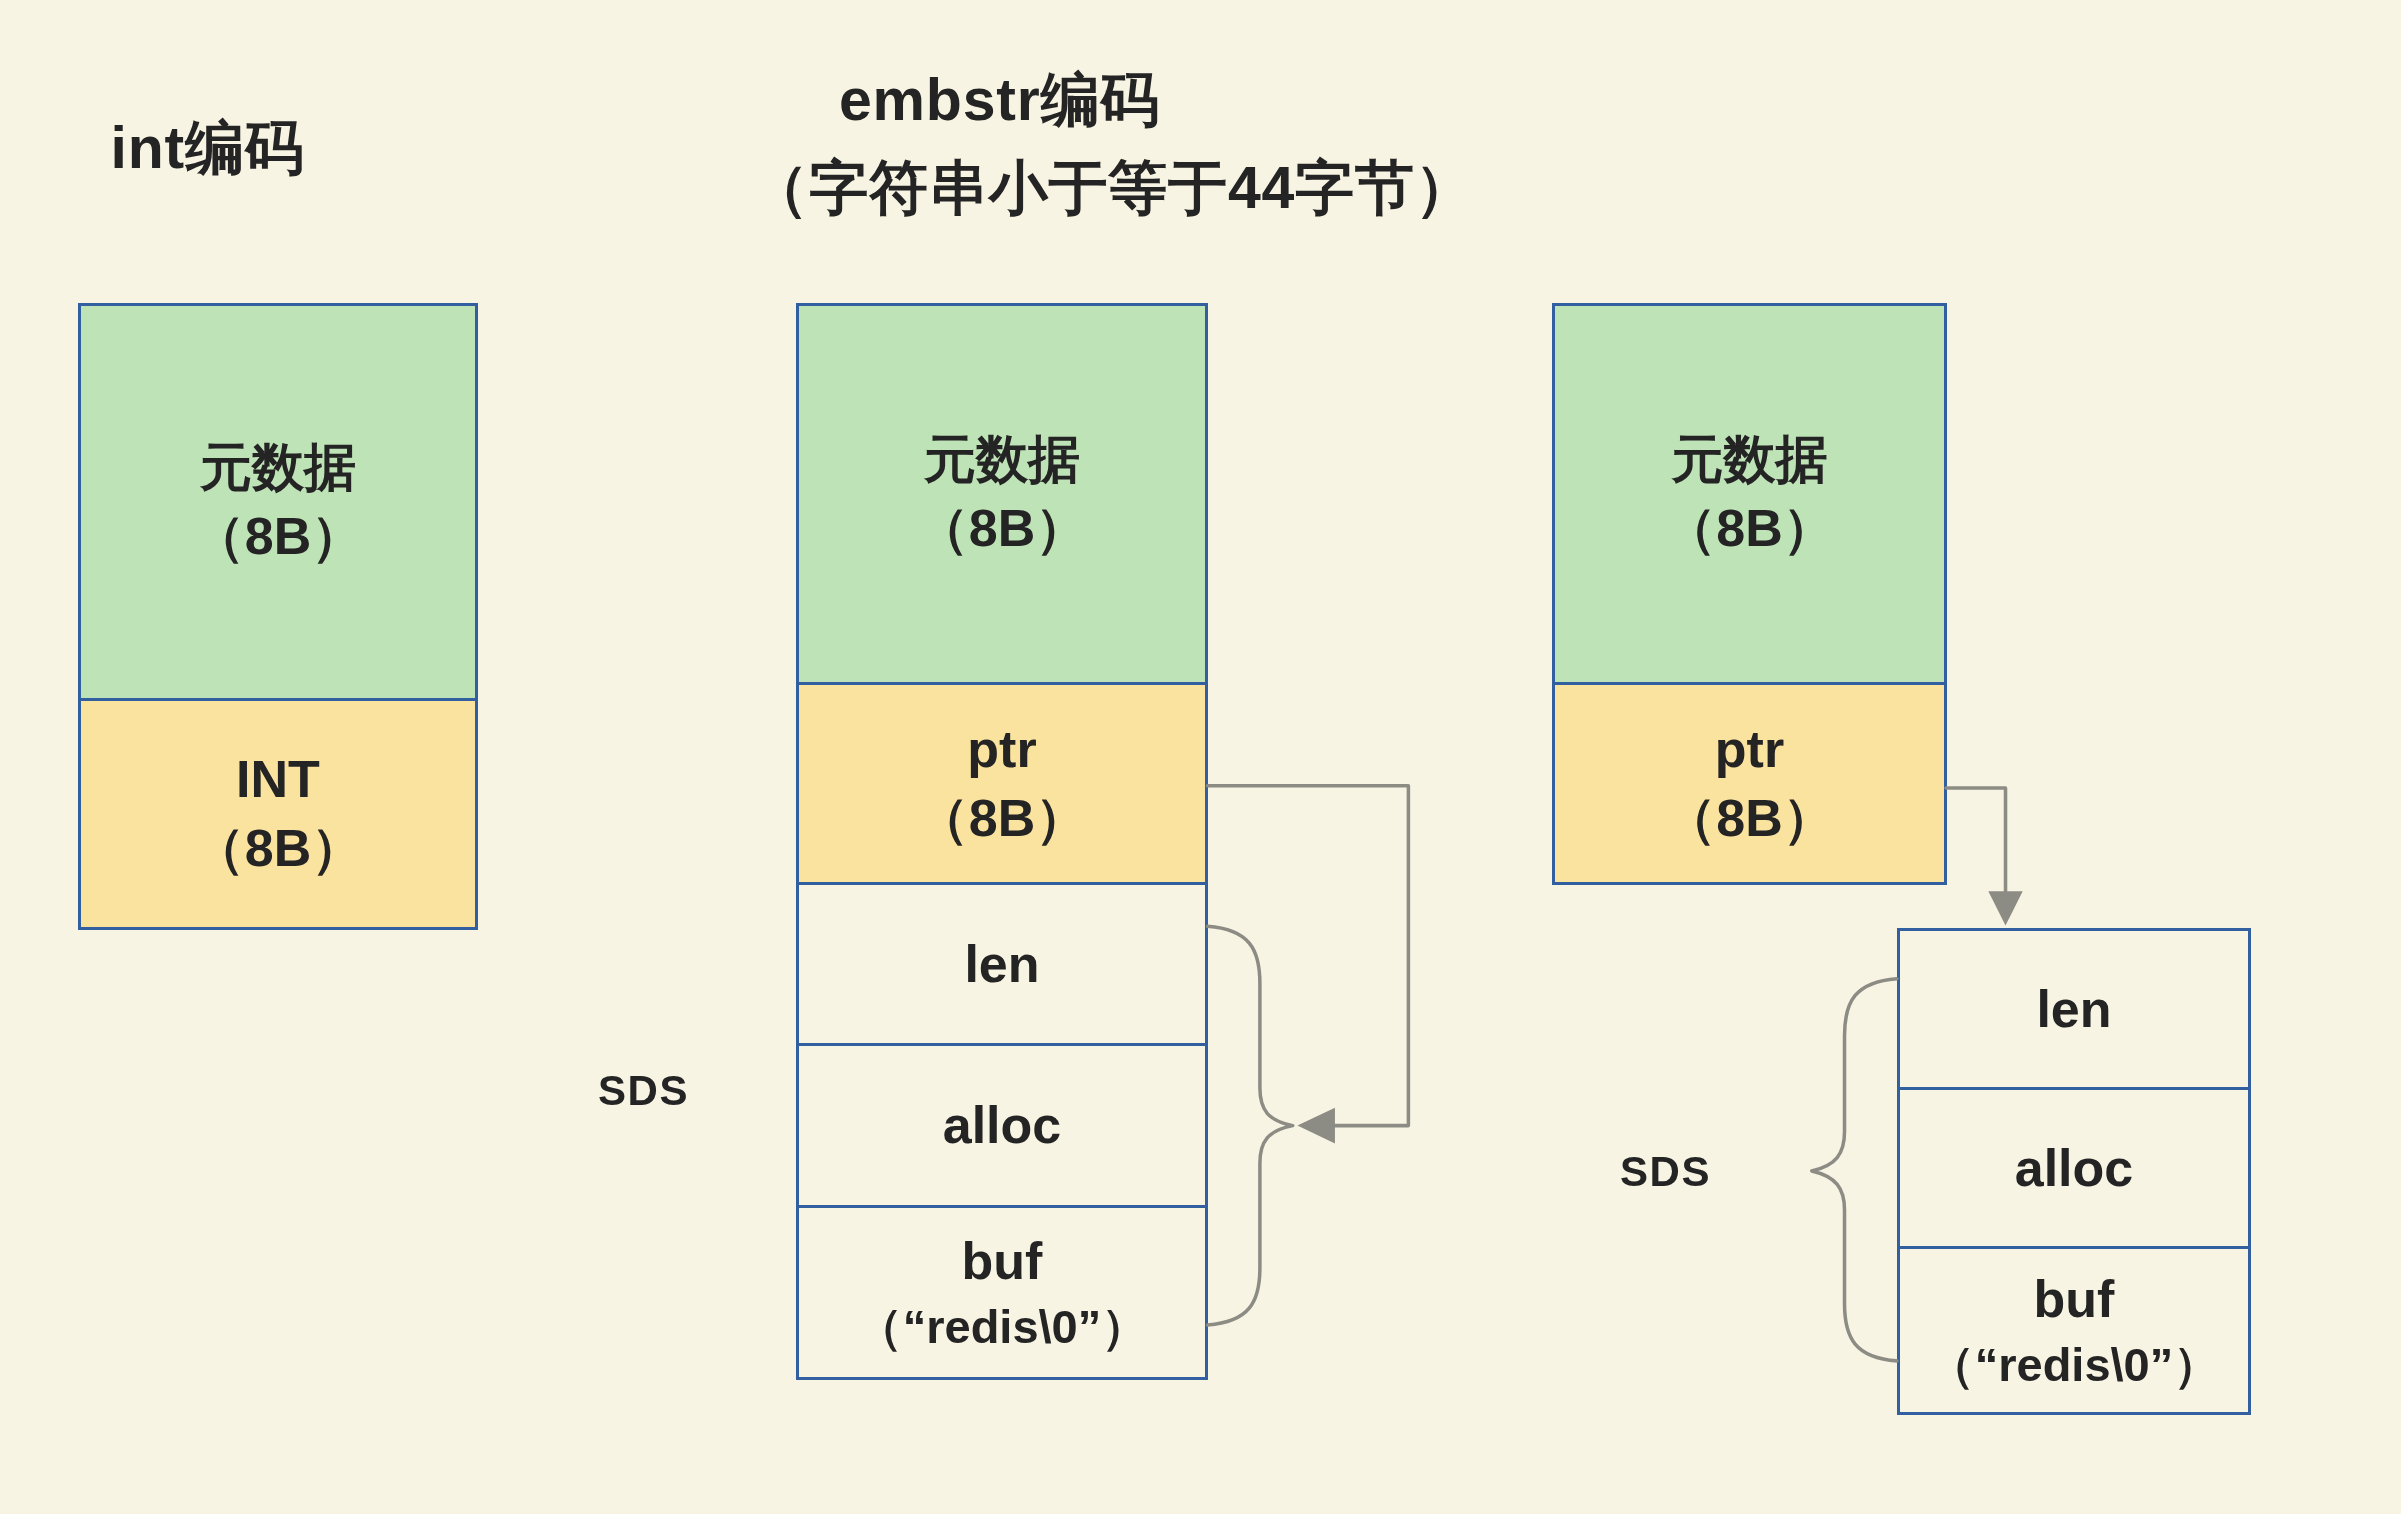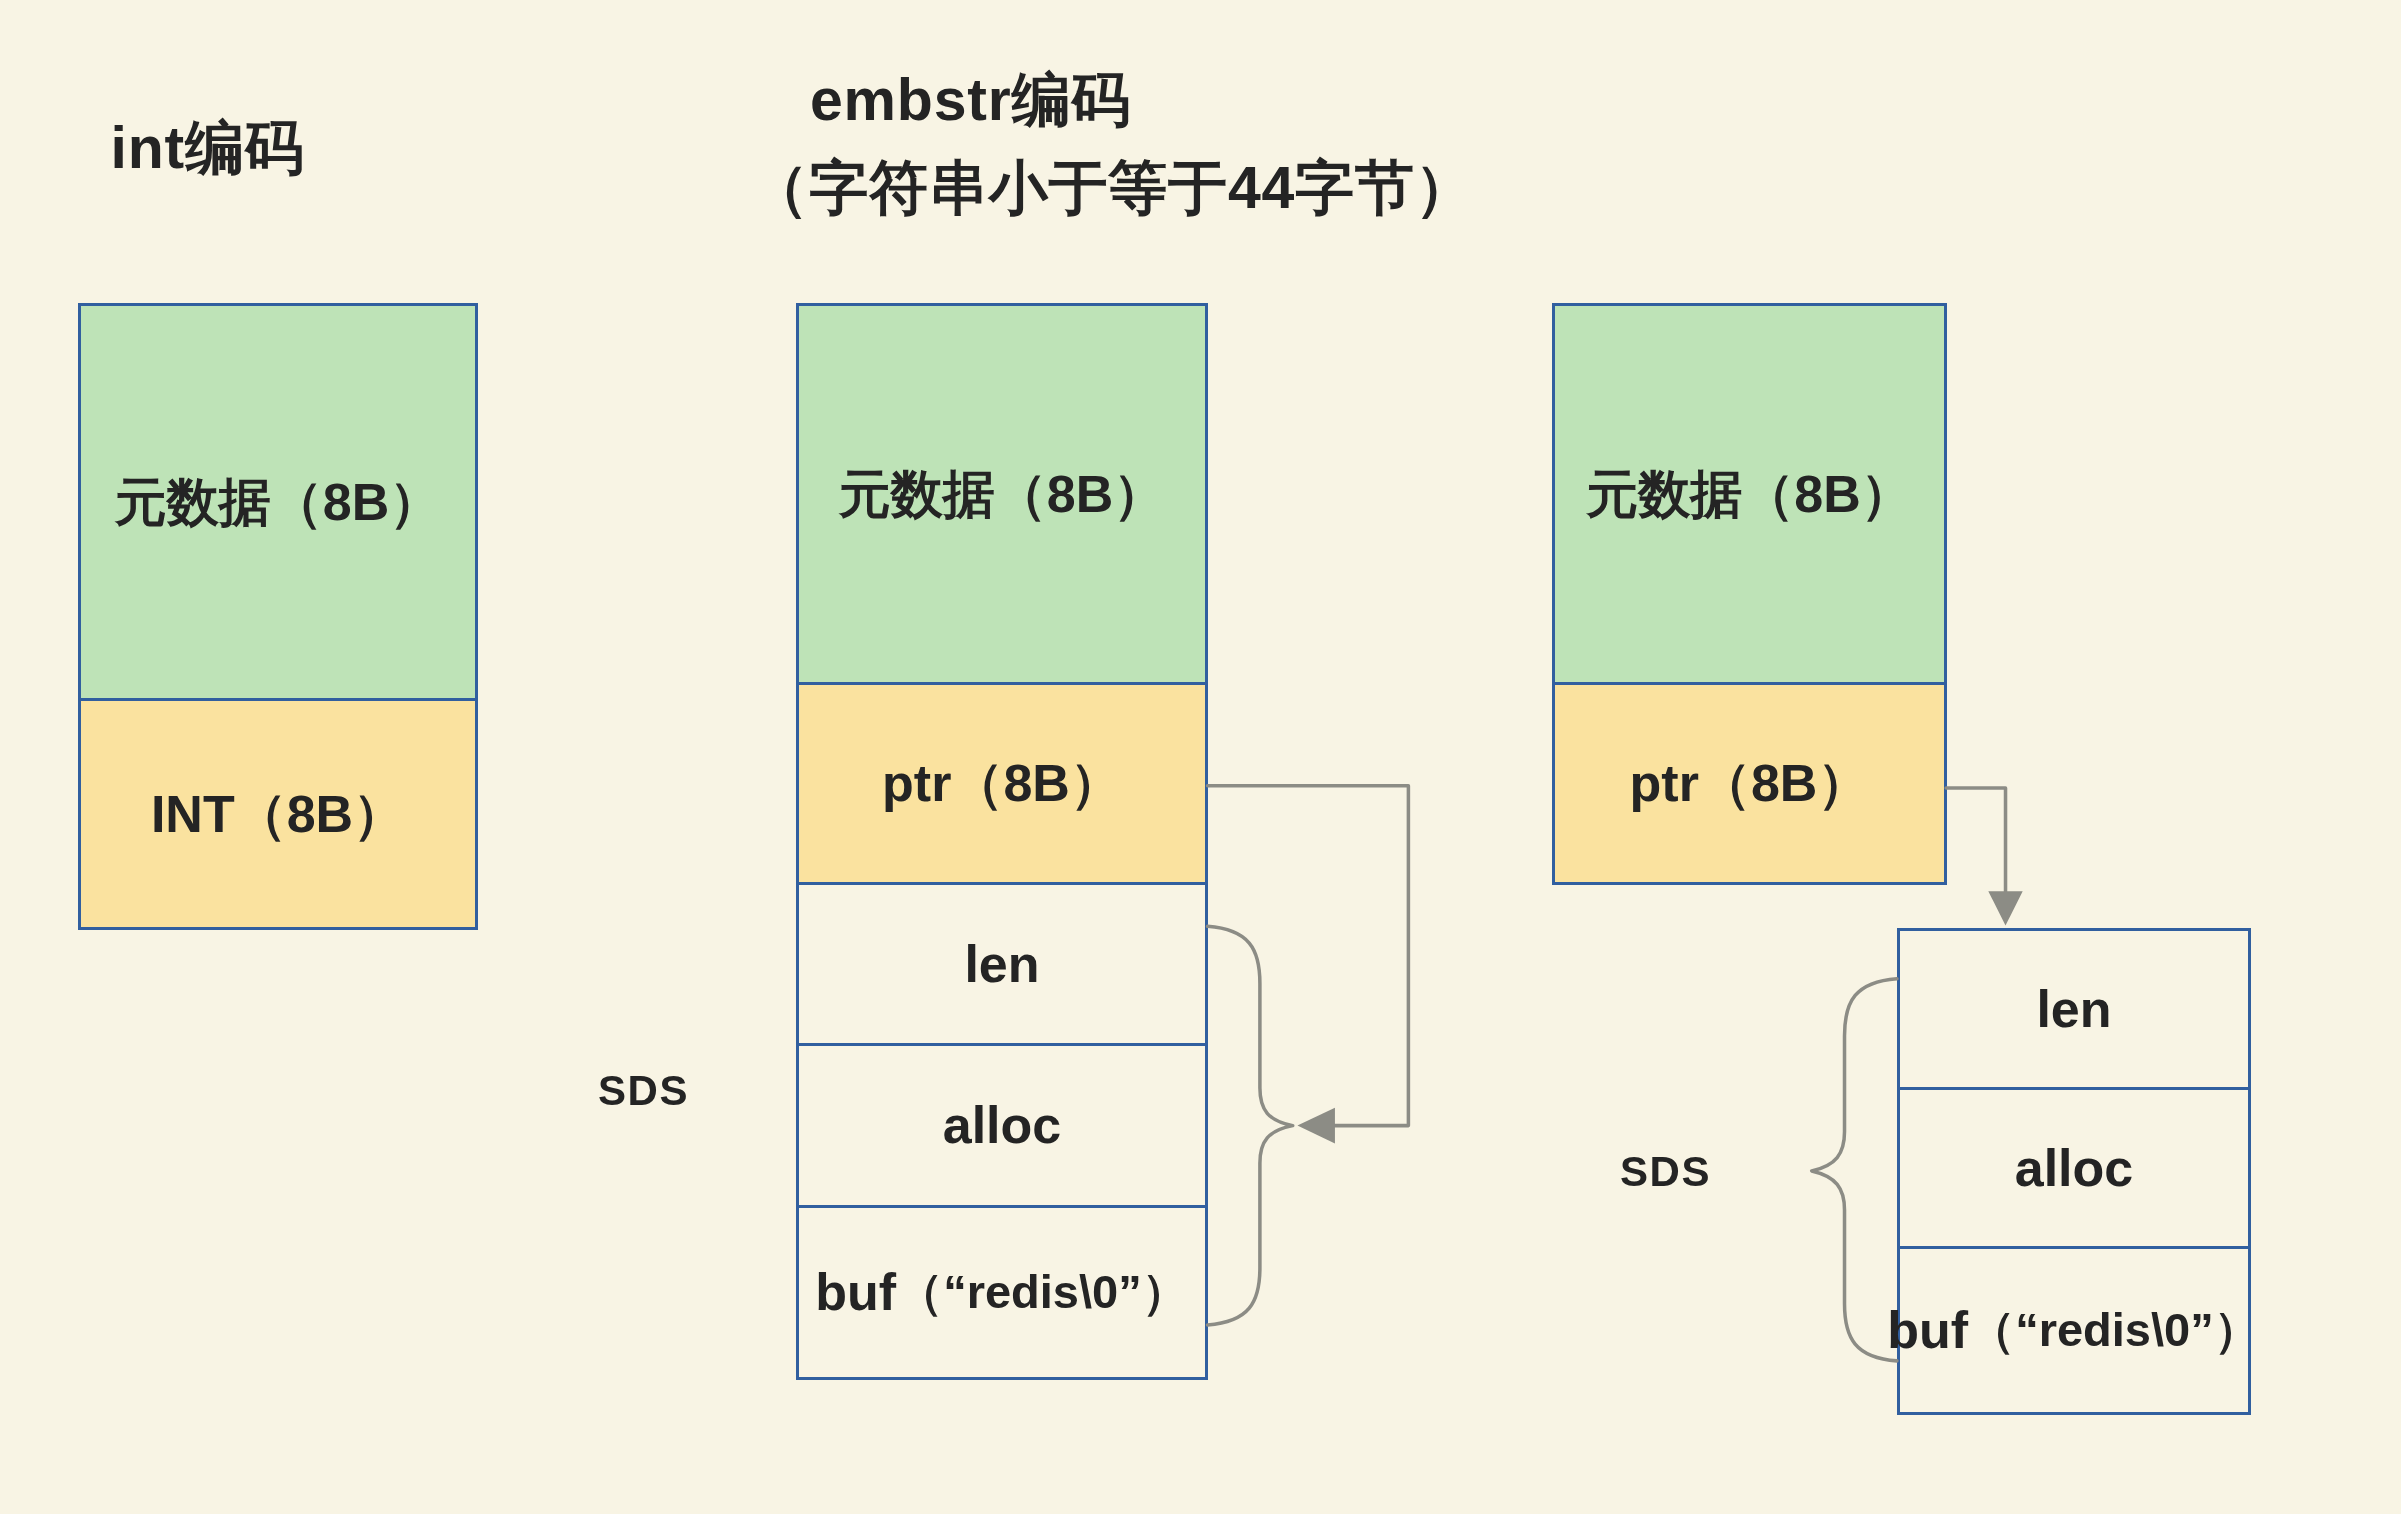--- a/index.html
+++ b/index.html
@@ -6,42 +6,42 @@
     --background:#f8f4e4; --box-border:#315f9f; --green-fill:#bee3b7;
     --yellow-fill:#fae29f; --text:#242424; --connector-gray:#8c8c85;
   }
   *{margin:0;padding:0;box-sizing:border-box;}
   body{background:var(--background);font-family:"Liberation Sans","DejaVu Sans",sans-serif;color:var(--text);}
   .canvas{position:relative;width:2401px;height:1515px;background:var(--background);overflow:hidden;font-weight:bold;}
 
   .title{position:absolute;text-align:center;font-size:59px;letter-spacing:0.8px;white-space:nowrap;}
 
   .stack{position:absolute;border:3.9px solid var(--box-border);display:flex;flex-direction:column;}
-  .sec{display:flex;flex-direction:row;align-items:center;justify-content:center;
+  .sec{display:flex;flex-direction:column;align-items:center;justify-content:center;
        font-size:52px;line-height:1.32;text-align:center;}
   .sec + .sec{border-top:3.9px solid var(--box-border);}
   .sec.green{background:var(--green-fill);}
   .sec.yellow{background:var(--yellow-fill);}
   .sec.plain{background:var(--background);}
   .buf-line2{font-size:47px;white-space:nowrap;}
 
   .sds-label{position:absolute;display:flex;align-items:center;justify-content:center;
        font-size:42px;letter-spacing:1.6px;}
 
   svg.overlay{position:absolute;left:0;top:0;width:2401px;height:1515px;pointer-events:none;}
   .conn{fill:none;stroke:var(--connector-gray);stroke-width:4.5;stroke-linejoin:round;stroke-linecap:round;}
   .arrowhead{fill:var(--connector-gray);stroke:none;}
 </style>
 </head>
 <body>
 
 <div class="canvas">
 
   <div class="title" style="left:94px;top:109px;width:227px;">int编码</div>
-  <div class="title" style="left:697px;top:61px;width:547px;">embstr编码</div>
+  <div class="title" style="left:726px;top:61px;width:547px;">embstr编码</div>
   <div class="title" style="left:731px;top:149px;width:762px;">（字符串小于等于44字节）</div>
 
   <div class="stack" style="left:78px;top:303px;width:400px;height:627px;">
     <div class="sec green" style="height:392px;">
       <span>元数据</span>
       <span>（8B）</span>
     </div>
     <div class="sec yellow" style="flex:1;">
       <span>INT</span>
       <span>（8B）</span>

